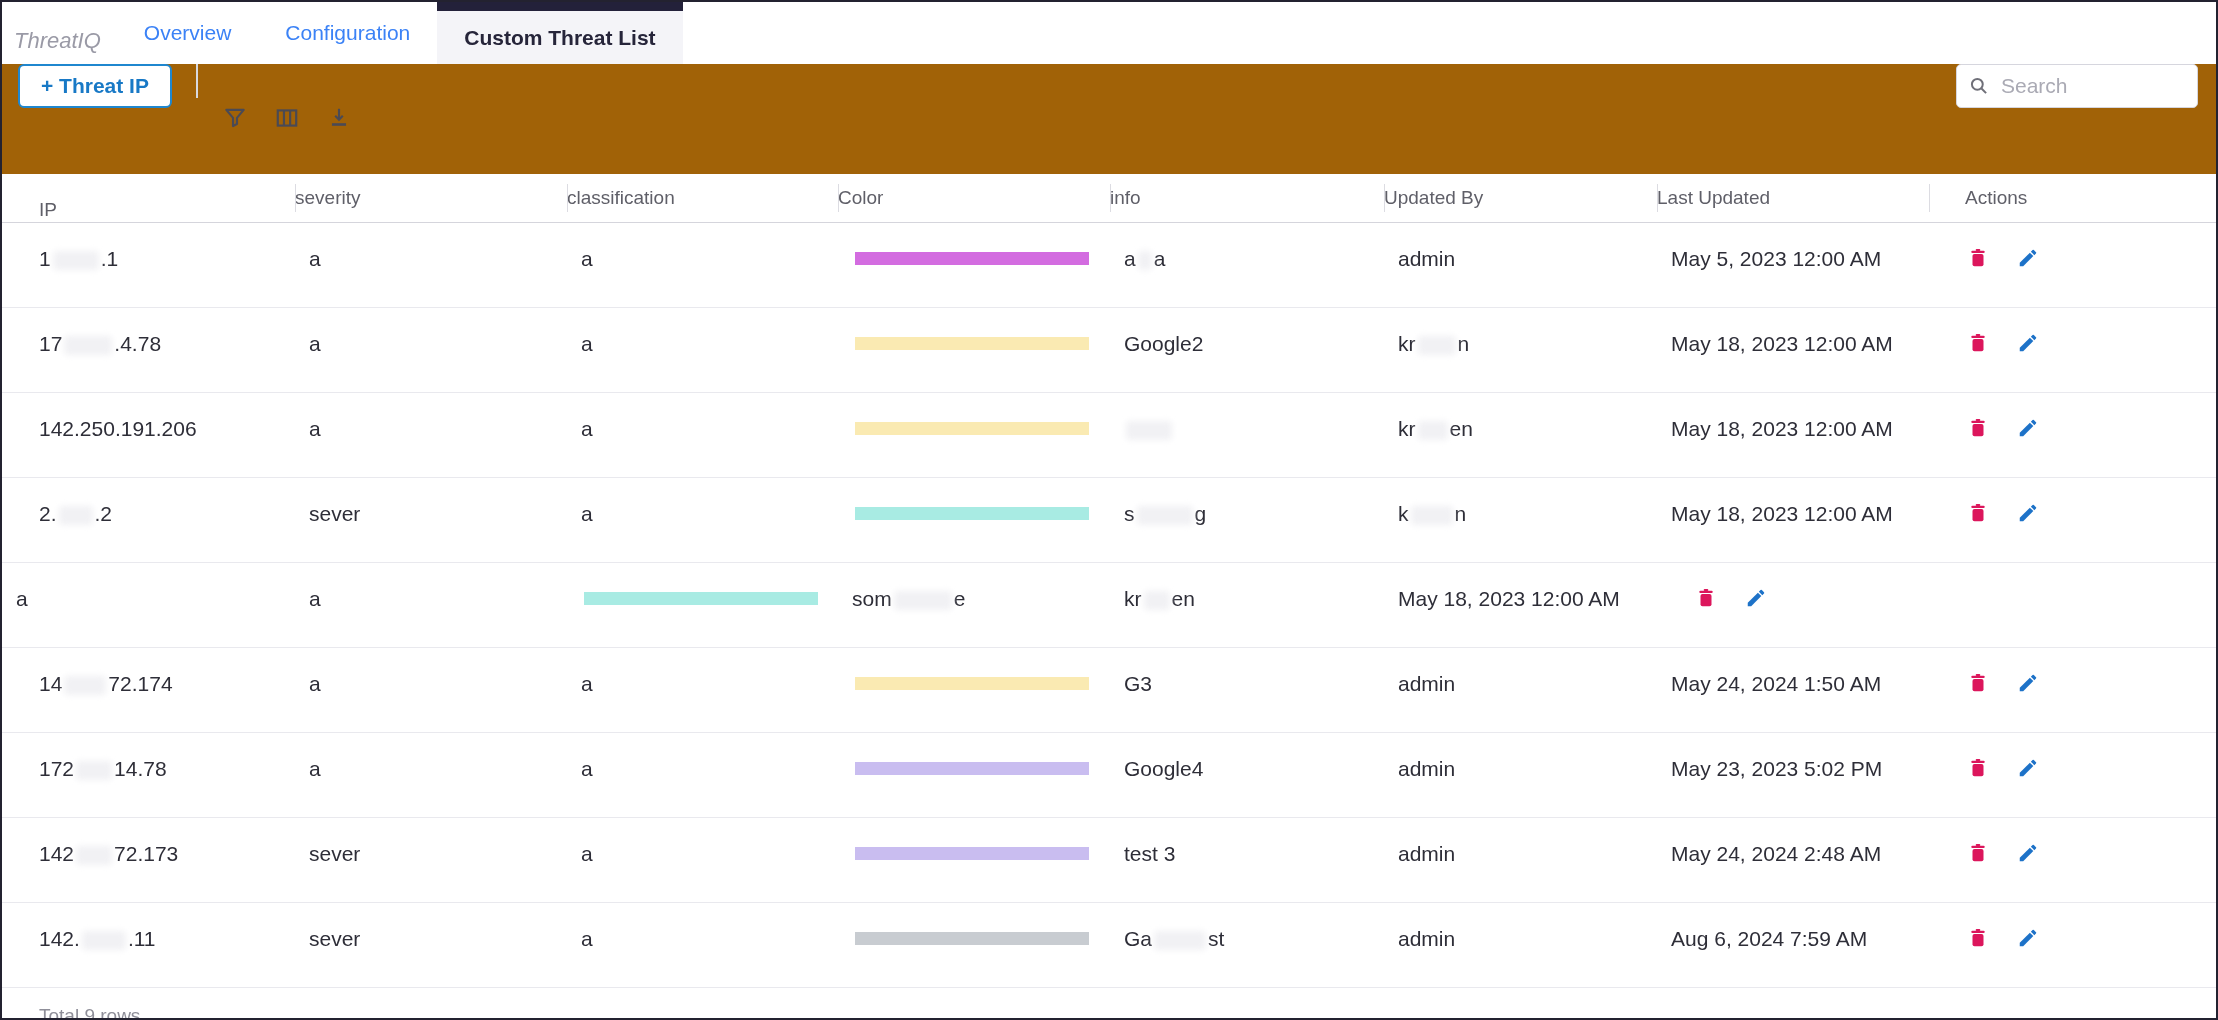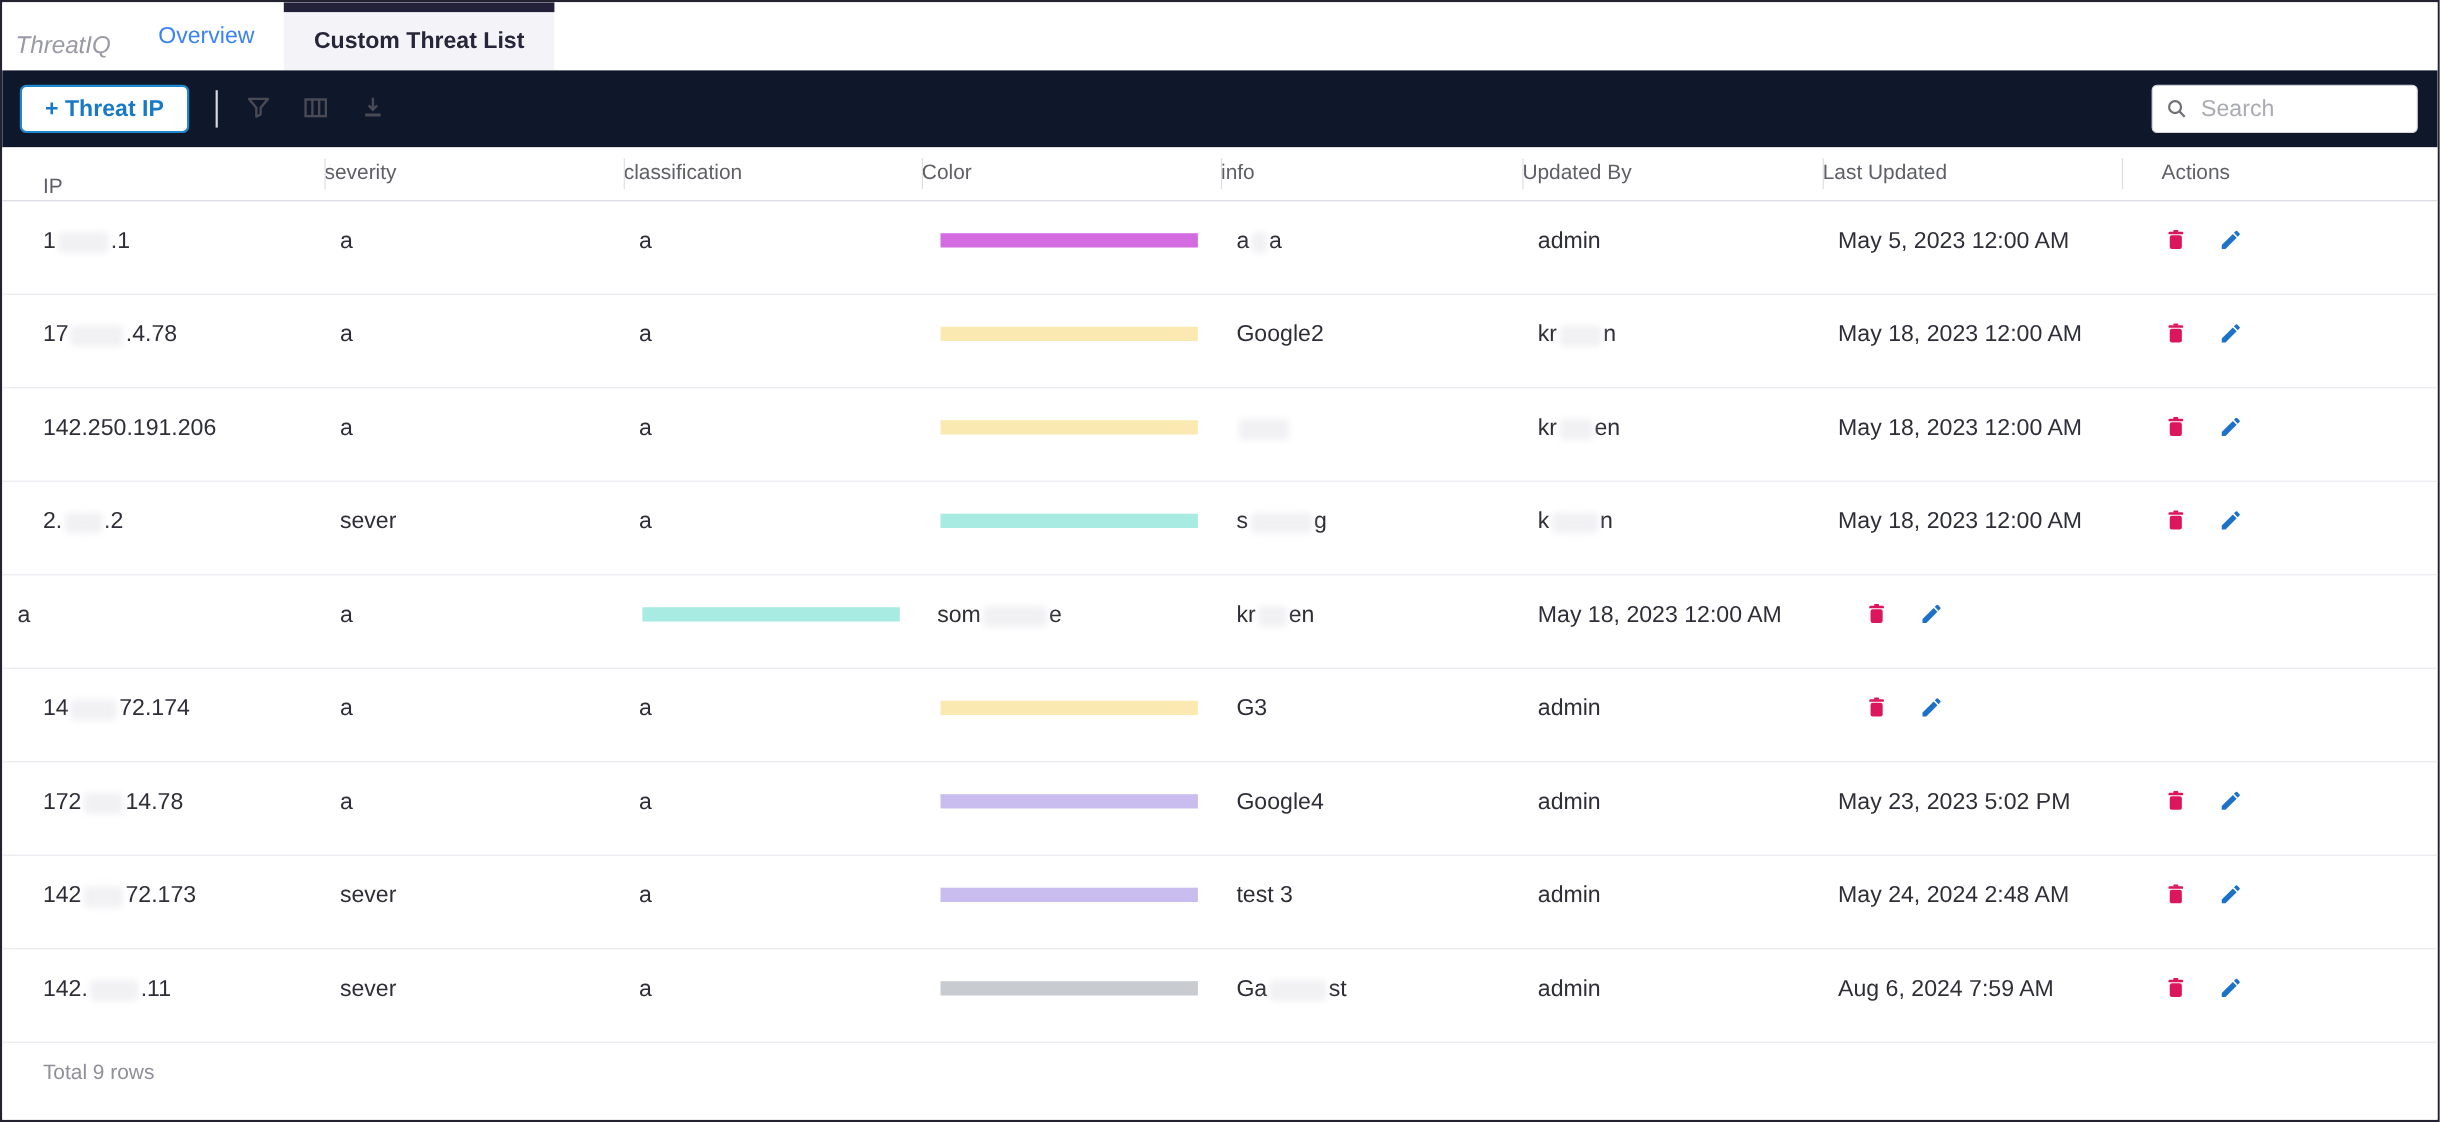--- a/index.html
+++ b/index.html
@@ -6,21 +6,21 @@
   body{width:2218px;height:1020px;font-family:"Liberation Sans",sans-serif;background:#ffffff;}
   .app{box-sizing:border-box;width:2218px;height:1020px;border:2px solid #232230;display:flex;flex-direction:column;overflow:hidden;background:#fff;}
 
   
   .tabbar{height:62px;background:#ffffff;display:flex;align-items:stretch;flex-shrink:0;}
   .brand{font-style:italic;color:#9a9aa6;font-size:22px;display:flex;align-items:center;padding:15px 16px 0 12px;}
   .tab{display:flex;align-items:center;padding:0 27px;font-size:21px;color:#3b82f6;cursor:pointer;box-sizing:border-box;}
   .tab.active{background:#f4f4f8;border-top:9px solid #23213a;color:#26253a;font-weight:700;cursor:default;}
 
   
-  .toolbar{height:70px;background:#0f172a;display:flex;align-items:center;padding:0 18px 0 16px;flex-shrink:0;}
+  .toolbar{height:110px;background:#a16207;display:flex;padding:0 18px 0 16px;flex-shrink:0;}
   .add-btn{height:44px;padding:0 21px;background:#ffffff;border:2px solid #1f87cf;border-radius:6px;color:#1879c6;font-size:21px;font-weight:600;font-family:inherit;cursor:pointer;white-space:nowrap;}
   .vdiv{width:2px;height:34px;background:#d8d9df;margin:0 18px 0 24px;}
   .icon-btn{background:none;border:none;padding:6px;margin-right:14px;cursor:pointer;display:flex;align-items:center;}
   .search-box{margin-left:auto;width:242px;height:44px;background:#ffffff;border:1px solid #d6d6de;border-radius:5px;display:flex;align-items:center;padding:0 12px;box-sizing:border-box;}
   .search-box input{border:none;outline:none;font-size:21px;color:#33333b;width:100%;margin-left:10px;font-family:inherit;background:transparent;}
   .search-box input::placeholder{color:#aaaab4;}
 
   
   .grid{flex:1;background:#fff;display:flex;flex-direction:column;min-height:0;}
   .tr{display:grid;grid-template-columns:293px 272px 271px 272px 274px 273px 272px 1fr;}
@@ -39,20 +39,21 @@
   .tfoot{flex:1;font-size:19px;color:#8f8f99;padding:17px 0 0 37px;box-sizing:border-box;}
 </style>
 </head>
 <body>
 
 <div class="app">
 
   <div class="tabbar">
     <div class="brand">ThreatIQ</div>
     <div class="tab">Overview</div>
+    <div class="tab">Configuration</div>
     <div class="tab active">Custom Threat List</div>
   </div>
 
   <div class="toolbar">
     <button class="add-btn">+  Threat IP</button>
     <div class="vdiv"></div>
     <button class="icon-btn">
       <span>
         <svg width="26" height="26" viewBox="0 0 24 24">
             <path d="M4 4.5h16l-6.2 7.4v5.6l-3.6 1.9v-7.5L4 4.5z" fill="none" stroke="#4a4a55" stroke-width="2" stroke-linejoin="round"></path>
@@ -231,20 +232,21 @@
         </div>
         <div class="tr row">
           <div class="td first"><span>14</span><span class="redact" style="width: 42px;"></span><span>72.174</span></div>
           <div class="td">a</div>
           <div class="td">a</div>
           <div class="td">
             <div class="bar" style="background: rgb(250, 234, 178);"></div>
           </div>
           <div class="td"><span>G3</span></div>
           <div class="td"><span>admin</span></div>
+          <div class="td">May 24, 2024 1:50 AM</div>
           <div class="td actions">
             <button class="act-btn">
               <svg width="22" height="22" viewBox="0 0 24 24" fill="#dc165c">
                 <rect x="6" y="7.6" width="12" height="13.4" rx="2.2"></rect>
                 <rect x="4.7" y="4" width="14.6" height="2.6" rx="1.2"></rect>
                 <rect x="9.5" y="2.2" width="5" height="2.2" rx="1"></rect>
               </svg>
             </button>
             <button class="act-btn">
               <svg width="22" height="22" viewBox="0 0 24 24" fill="#1d72c8">

